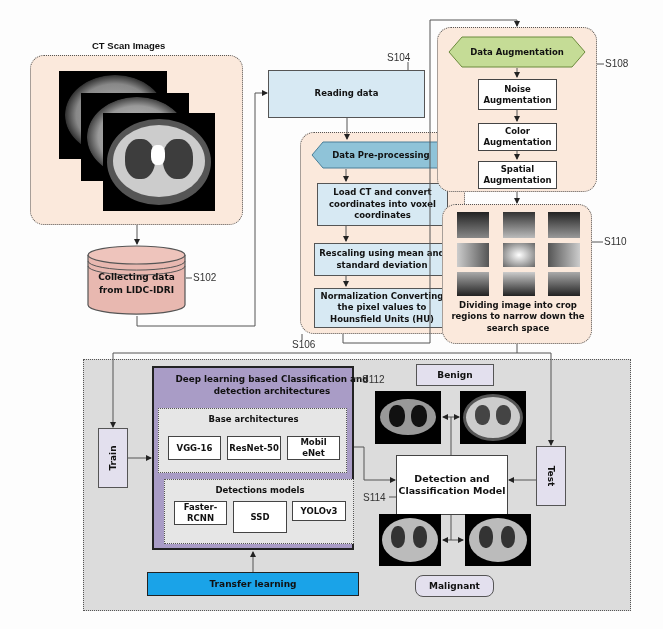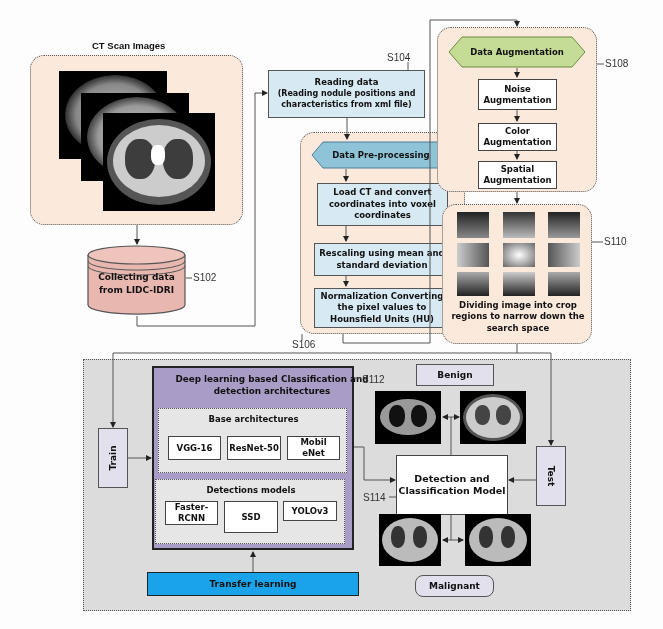--- a/index.html
+++ b/index.html
@@ -50,21 +50,20 @@
     <path d="M1,16 A48,9 0 0 0 98,16" fill="none" stroke="#555" stroke-width="1"></path>
     <path d="M1,21 A48,9 0 0 0 98,21" fill="none" stroke="#555" stroke-width="1"></path>
   </svg>
   <div class="abs" style="left:0;top:26px;width:99px;text-align:center;font-weight:bold;font-size:9px;line-height:1.4;color:#111;">Collecting data from LIDC-IDRI</div>
 </div>
 <div class="lbl" style="left:193px;top:272px;">S102</div>
 
 <div class="lbl" style="left:387px;top:52px;">S104</div>
 <div class="abs box-blue" style="left:268px;top:70px;width:157px;height:48px;flex-direction:column;">
   <div>Reading data</div>
-  <div style="font-size:8px;padding:0 6px;">(Reading nodule positions and characteristics from xml file)</div>
 </div>
 
 <div class="abs group-peach" style="left:264px;top:132px;width:165px;height:202px;margin-left:36px;">
   <div class="abs hexwrap" style="left:10px;top:8px;width:140px;height:28px;">
     <svg width="140" height="28" style="position:absolute;left:0;top:0;">
       <polygon points="12,1 128,1 139,14 128,27 12,27 1,14" fill="#8fc3d8" stroke="#4a7f99" stroke-width="1"></polygon>
     </svg>
     <span style="position:relative;">Data Pre-processing</span>
   </div>
   <div class="abs box-blue" style="left:16px;top:50px;width:131px;height:43px;">Load CT and convert coordinates into voxel coordinates</div>
@@ -108,21 +107,21 @@
 </div>
 
 <div class="abs" style="left:152px;top:366px;width:202px;height:184px;background:#a99cc6;border:2px solid #222;">
   <div class="abs" style="left:0;top:6px;width:236px;text-align:center;font-weight:bold;font-size:8.8px;line-height:1.35;color:#111;">Deep learning based Classification and detection architectures</div>
   <div class="abs" style="left:4px;top:40px;width:189px;height:65px;background:#e6e6e6;border:1.2px dotted #555;">
     <div class="abs" style="left:0;top:5px;width:189px;text-align:center;font-weight:bold;font-size:8.5px;color:#111;">Base architectures</div>
     <div class="abs box-green" style="left:9px;top:27px;width:53px;height:24px;">VGG-16</div>
     <div class="abs box-green" style="left:68px;top:27px;width:54px;height:24px;">ResNet-50</div>
     <div class="abs box-green" style="left:128px;top:27px;width:53px;height:24px;">Mobil eNet</div>
   </div>
-  <div class="abs" style="left:1px;top:111px;width:190px;height:65px;background:#e6e6e6;border:1.2px dotted #555;">
+  <div class="abs" style="left:10px;top:111px;width:190px;height:65px;background:#e6e6e6;border:1.2px dotted #555;">
     <div class="abs" style="left:0;top:5px;width:190px;text-align:center;font-weight:bold;font-size:8.5px;color:#111;">Detections models</div>
     <div class="abs box-green" style="left:9px;top:21px;width:53px;height:24px;">Faster-RCNN</div>
     <div class="abs box-green" style="left:68px;top:21px;width:54px;height:32px;">SSD</div>
     <div class="abs box-green" style="left:127px;top:21px;width:54px;height:20px;">YOLOv3</div>
   </div>
 </div>
 <div class="lbl" style="left:362px;top:374px;">S112</div>
 
 <div class="abs" style="left:147px;top:572px;width:212px;height:24px;background:#1aa3e8;border:1.5px solid #222;display:flex;align-items:center;justify-content:center;font-weight:bold;font-size:9px;color:#111;">Transfer learning</div>
 

